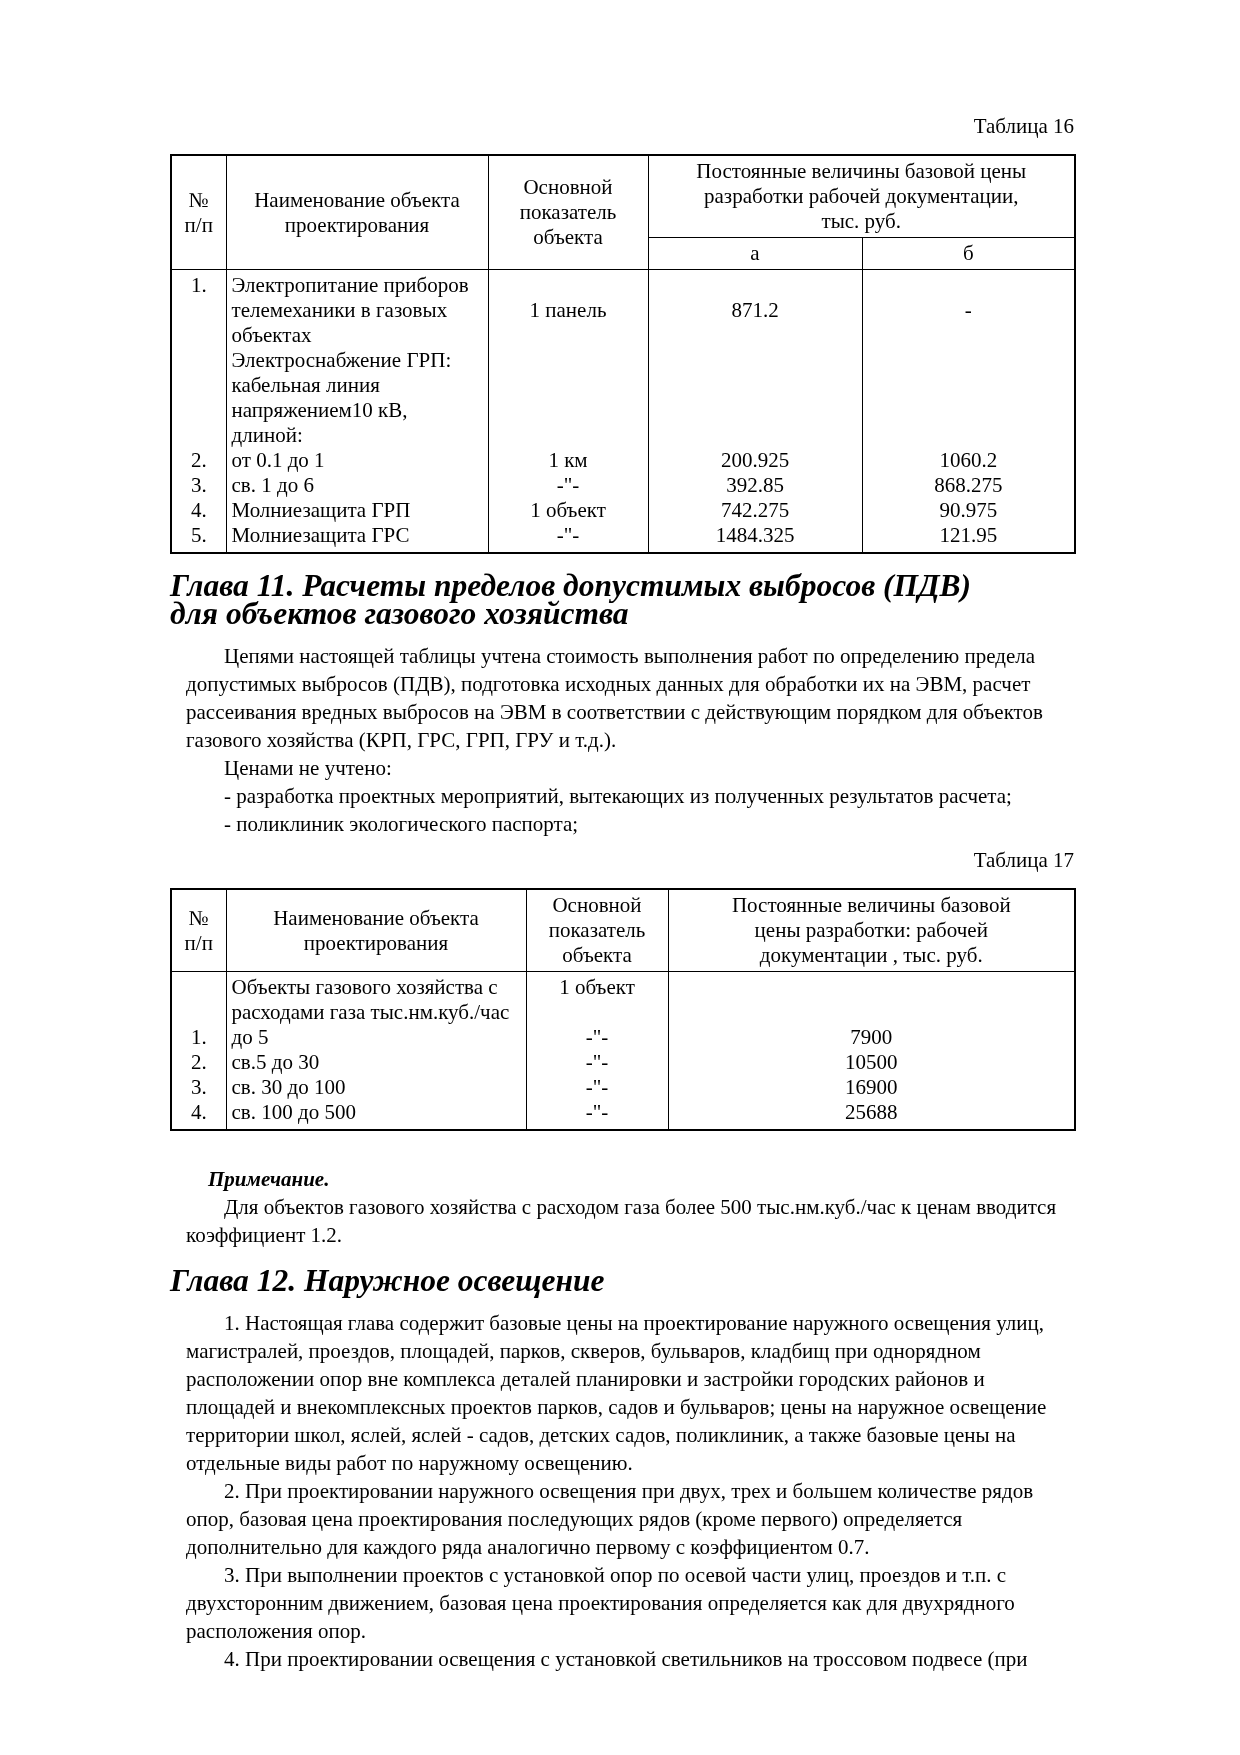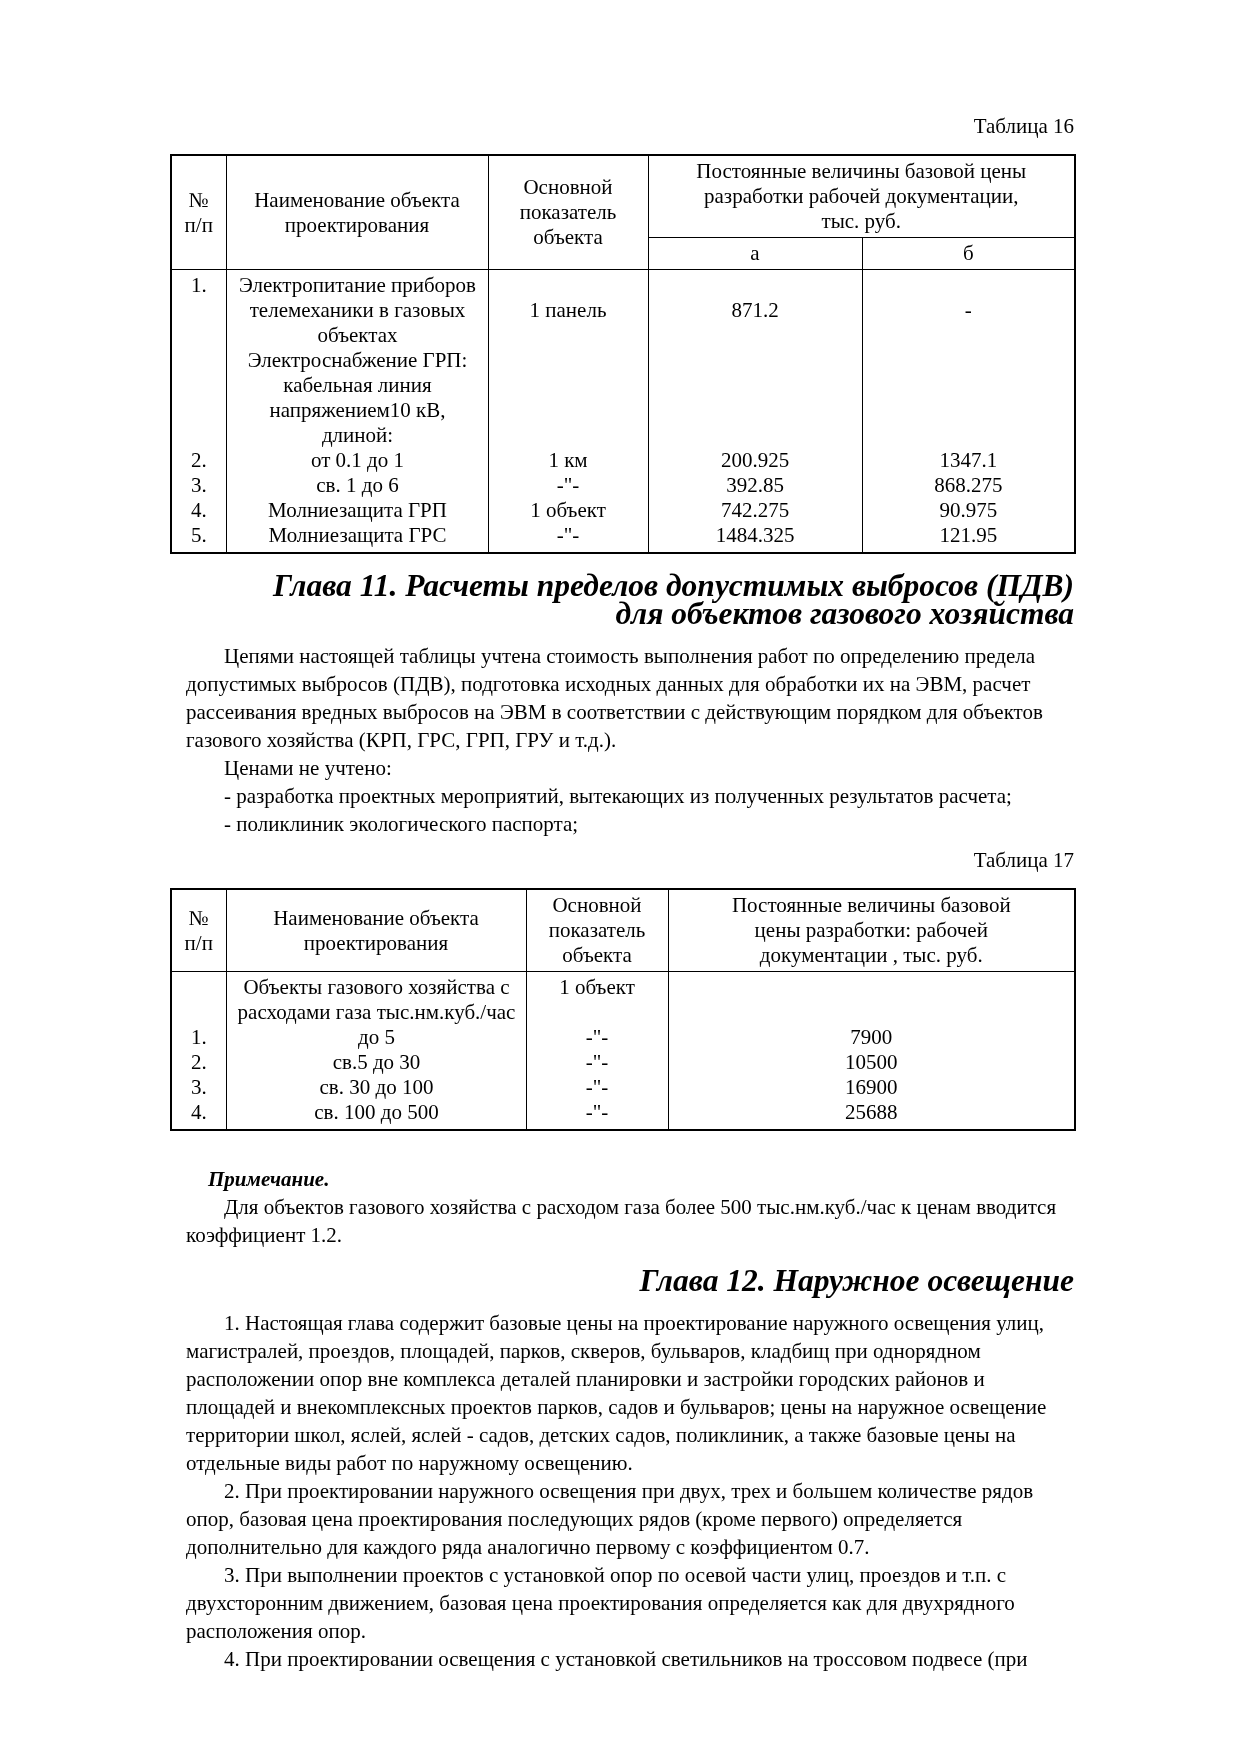--- a/index.html
+++ b/index.html
@@ -39,28 +39,28 @@
     border-right: 1px solid #000;
     border-top: 0;
     border-bottom: 0;
     padding: 0 4px;
     vertical-align: middle;
   }
   table.tbl tbody tr:first-child td { padding-top: 3px; }
   table.tbl tbody tr:last-child td { padding-bottom: 4px; }
   .pre { white-space: pre-line; }
   td.c, th.c { text-align: center; }
-  td.l { text-align: center; padding-left: 5px !important; }
+  td.l { text-align: left; padding-left: 5px !important; }
   td.vtop { vertical-align: top !important; }
   .t16-margin { margin-bottom: 6px; }
 
   .chapter {
     font-weight: bold;
     font-style: italic;
-    text-align: right;
+    text-align: left;
     margin-top: 18px;
     margin-bottom: 14px;
     white-space: pre-line;
   }
   p.body { text-align: left; margin-left: 16px; }
   .just { text-align: justify; }
   .ind { text-indent: 38px; }
   .note-title {
     font-weight: bold;
     font-style: italic;
@@ -116,21 +116,21 @@
 напряжением10 кВ, длиной:</td>
         <td class="c"></td>
         <td class="c"></td>
         <td class="c"></td>
       </tr>
       <tr>
         <td class="c">2.</td>
         <td class="l">от 0.1 до 1</td>
         <td class="c">1 км</td>
         <td class="c">200.925</td>
-        <td class="c">1347.1</td>
+        <td class="c">1060.2</td>
       </tr>
       <tr>
         <td class="c">3.</td>
         <td class="l">св. 1 до 6</td>
         <td class="c">-"-</td>
         <td class="c">392.85</td>
         <td class="c">868.275</td>
       </tr>
       <tr>
         <td class="c">4.</td>

